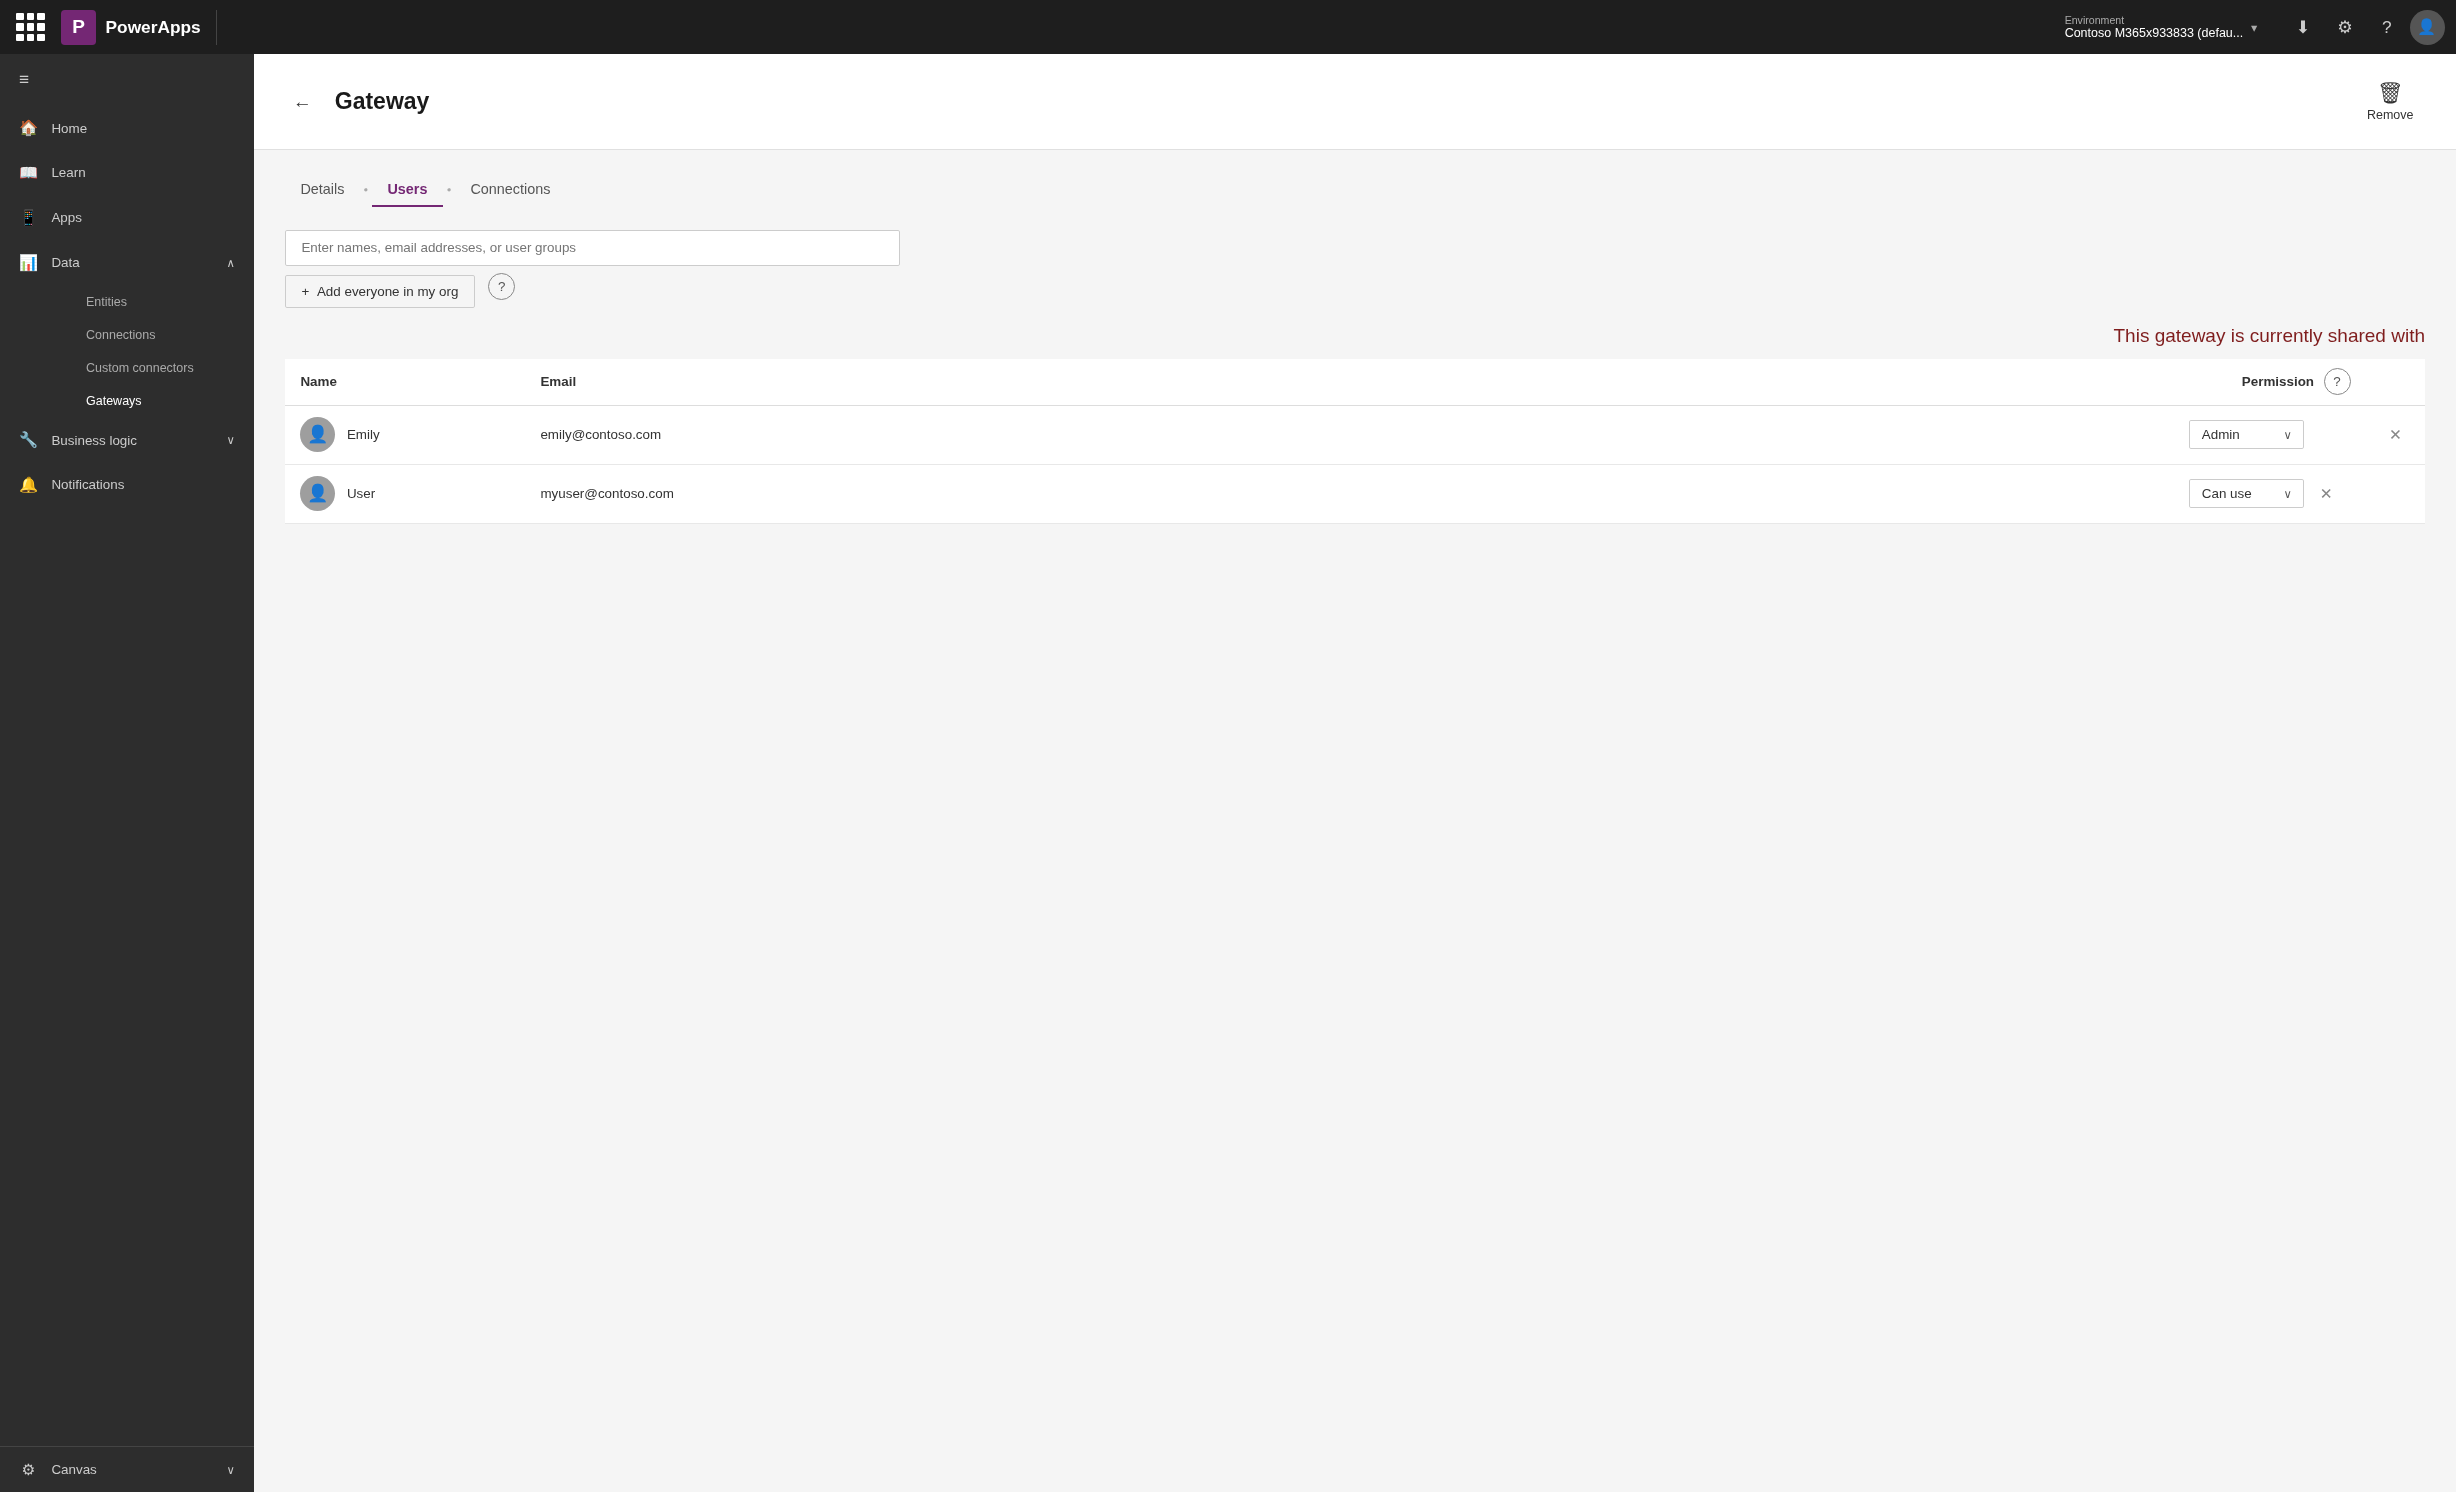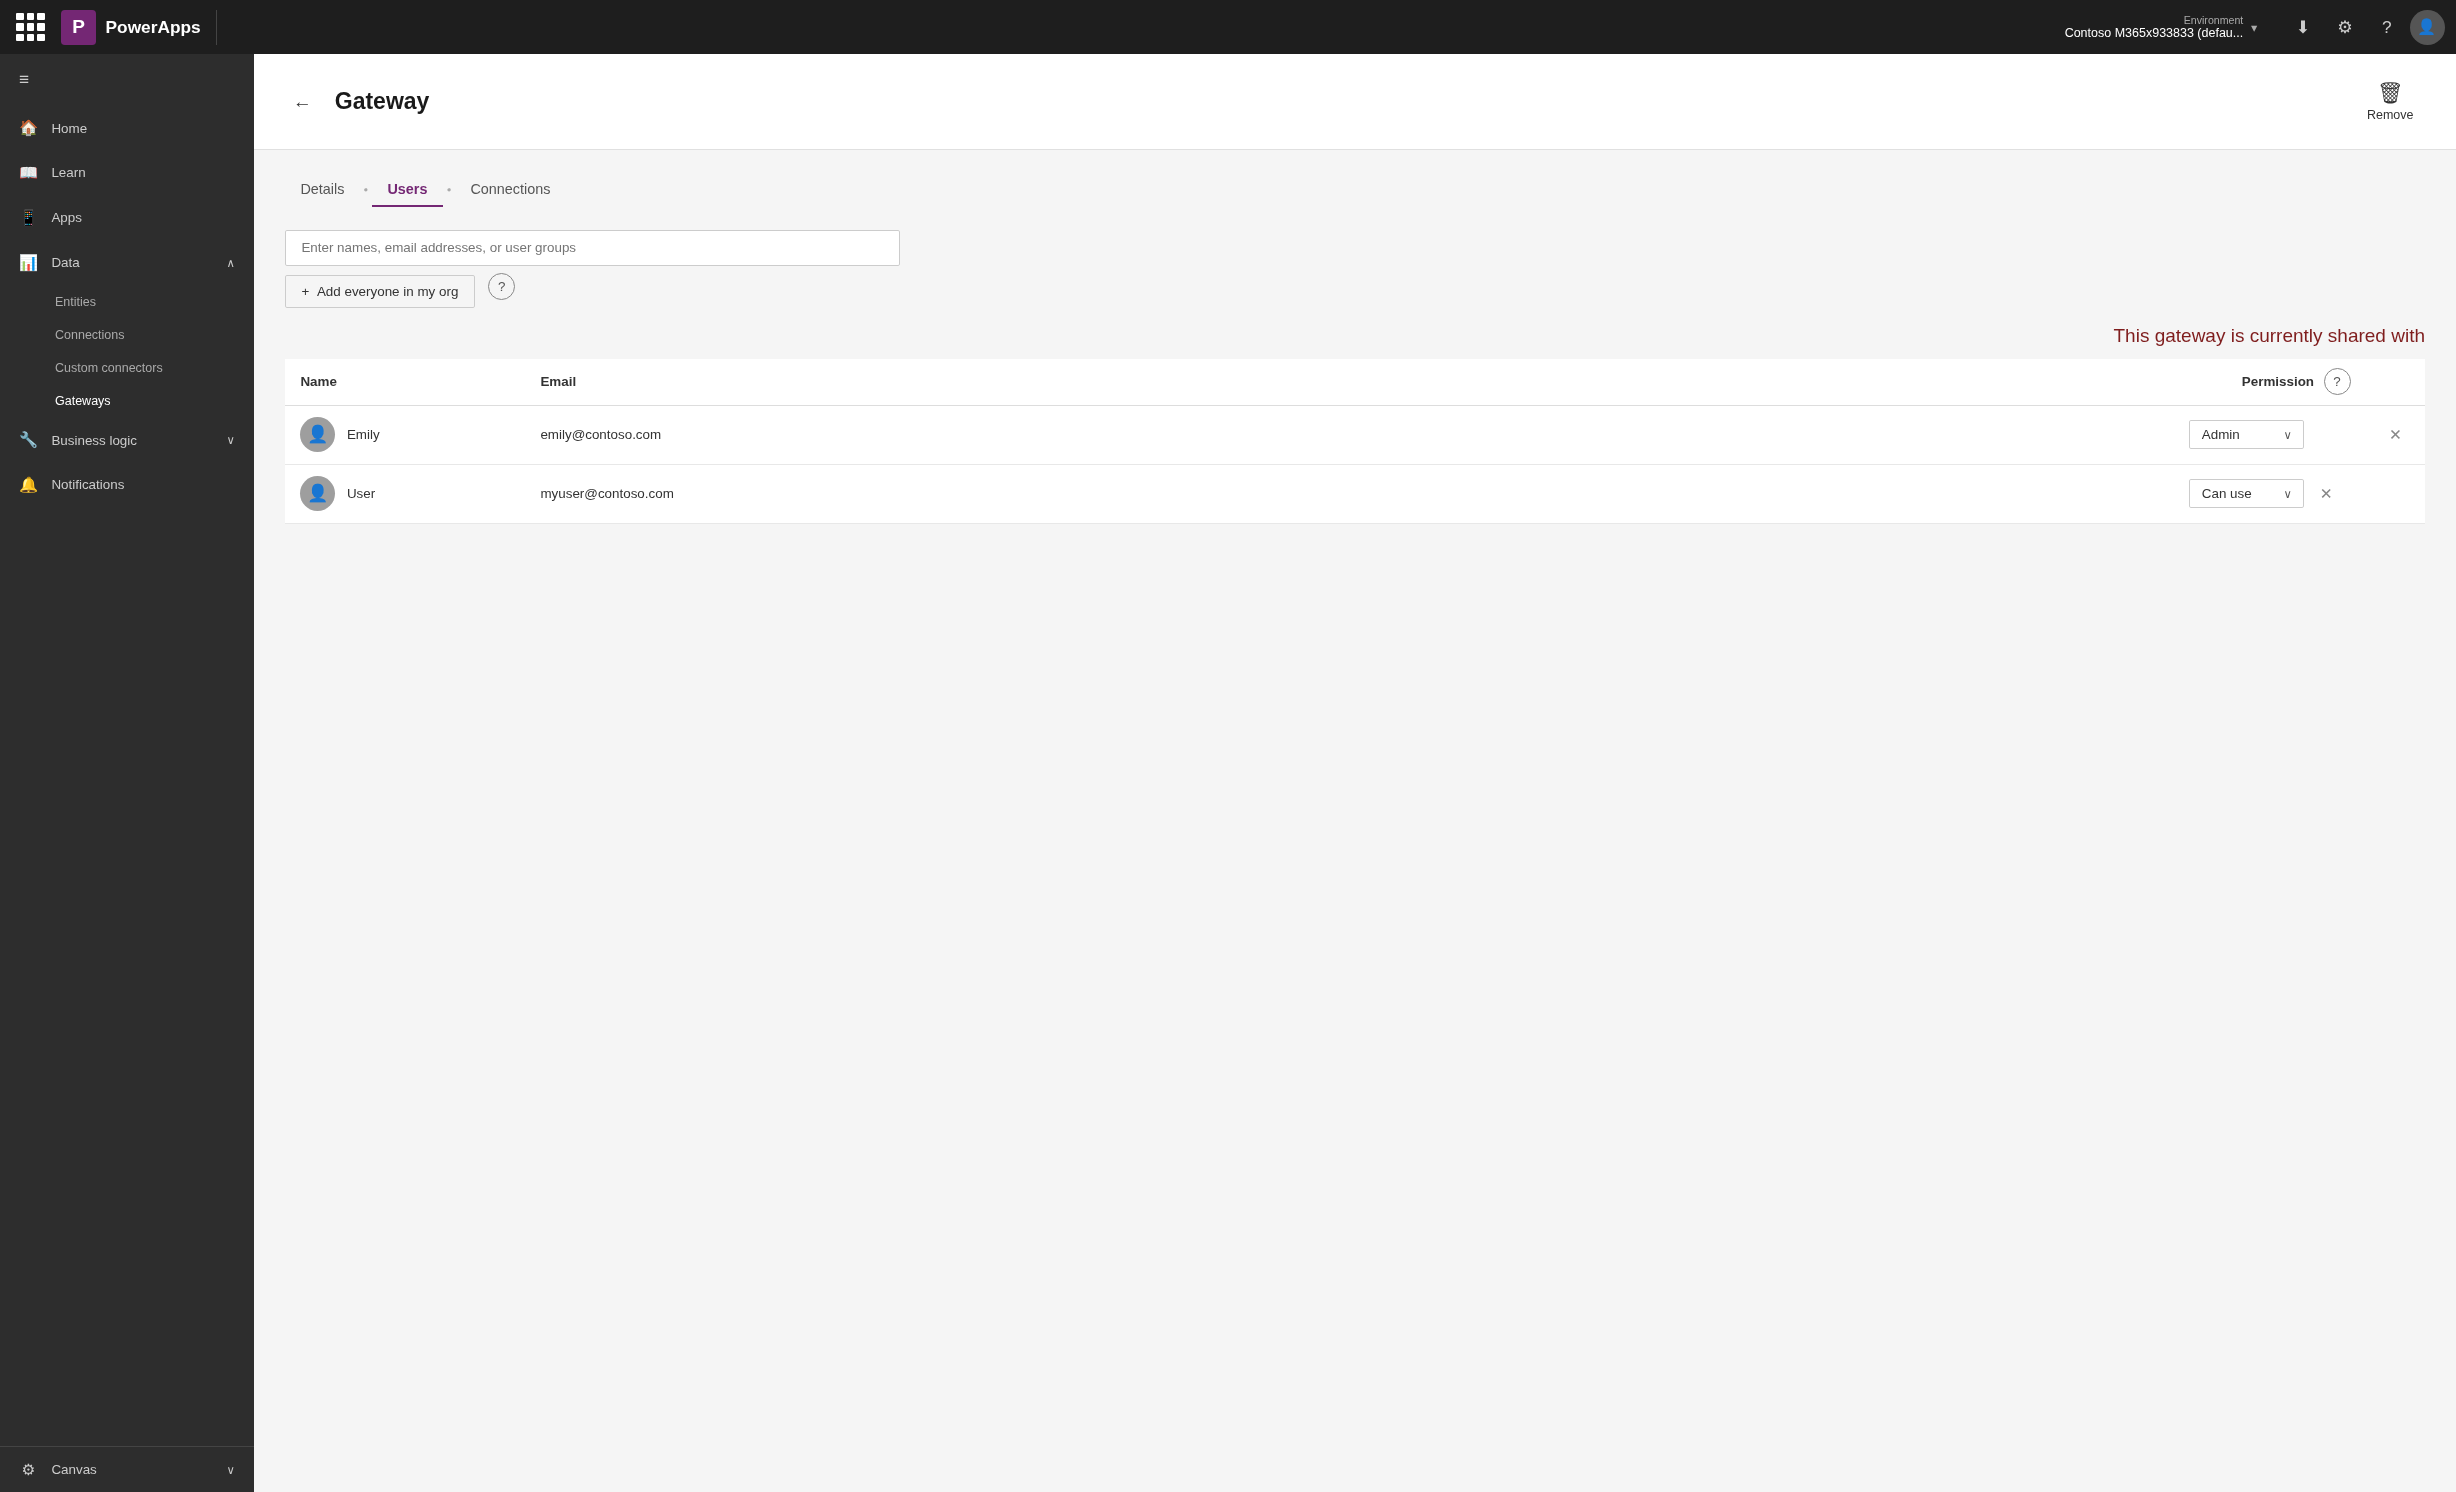--- a/index.html
+++ b/index.html
@@ -18,21 +18,21 @@
     .top-nav-brand {
       display: flex; align-items: center; padding: 0 15.4px 0 0; border-right: 1px solid #444;
     }
     .brand-box {
       background: #742774; width: 35px; height: 35px; border-radius: 3.8px;
       display: flex; align-items: center; justify-content: center; margin-right: 9.6px;
     }
     .brand-icon { color: #fff; font-size: 19px; font-weight: bold; }
     .brand-name { color: #fff; font-size: 17.3px; font-weight: 600; }
     .top-nav-env {
-      margin-left: auto; display: flex; align-items: center; color: #ccc; font-size: 12.5px; padding-right: 15.4px; cursor: pointer; text-align: right;
+      margin-left: auto; display: flex; align-items: center; color: #ccc; font-size: 12.5px; padding-right: 15.4px; cursor: pointer;
     }
     .env-label { color: #aaa; font-size: 10.6px; display: block; }
     .env-name { color: #fff; font-size: 12.5px; }
     .env-chevron { margin-left: 7.7px; color: #aaa; }
     .top-nav-actions { display: flex; align-items: center; gap: 3.8px; padding: 0 11.5px; }
     .top-nav-btn {
       width: 38px; height: 38px; border-radius: 50%; background: none; border: none; cursor: pointer;
       display: flex; align-items: center; justify-content: center; color: #ccc; font-size: 17.3px;
     }
     .avatar-btn {
@@ -49,21 +49,21 @@
       flex-shrink: 0; overflow-y: auto;
     }
     .sidebar-menu-btn {
       display: flex; align-items: center; padding: 15.4px 19px; cursor: pointer; color: #ccc;
     }
     .sidebar-item {
       display: flex; align-items: center; padding: 13.4px 19px; cursor: pointer; color: #ccc;
       font-size: 13.4px; gap: 13.4px; position: relative;
     }
     .sidebar-item-icon { font-size: 15.4px; width: 19px; text-align: center; color: #ccc; }
-    .sidebar-section { padding-left: 36px; }
+    .sidebar-section { padding-left: 67px; }
     .sidebar-sub-item {
       padding: 9.6px 19px; cursor: pointer; color: #aaa; font-size: 12.5px; display: block;
     }
     .sidebar-sub-item.active { color: #fff; font-weight: 400; }
     .sidebar-chevron { margin-left: auto; font-size: 11.5px; }
     .sidebar-bottom { margin-top: auto; border-top: 1px solid #444; }
     .sidebar-bottom-item {
       display: flex; align-items: center; padding: 13.4px 19px; cursor: pointer; color: #ccc;
       font-size: 13.4px; gap: 13.4px;
     }

